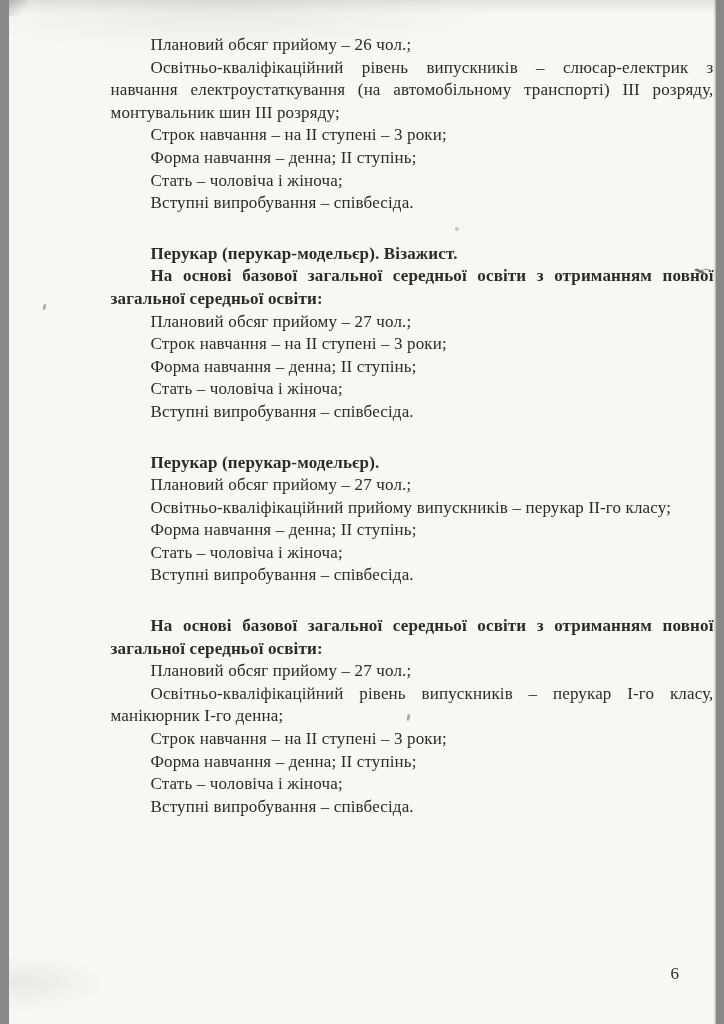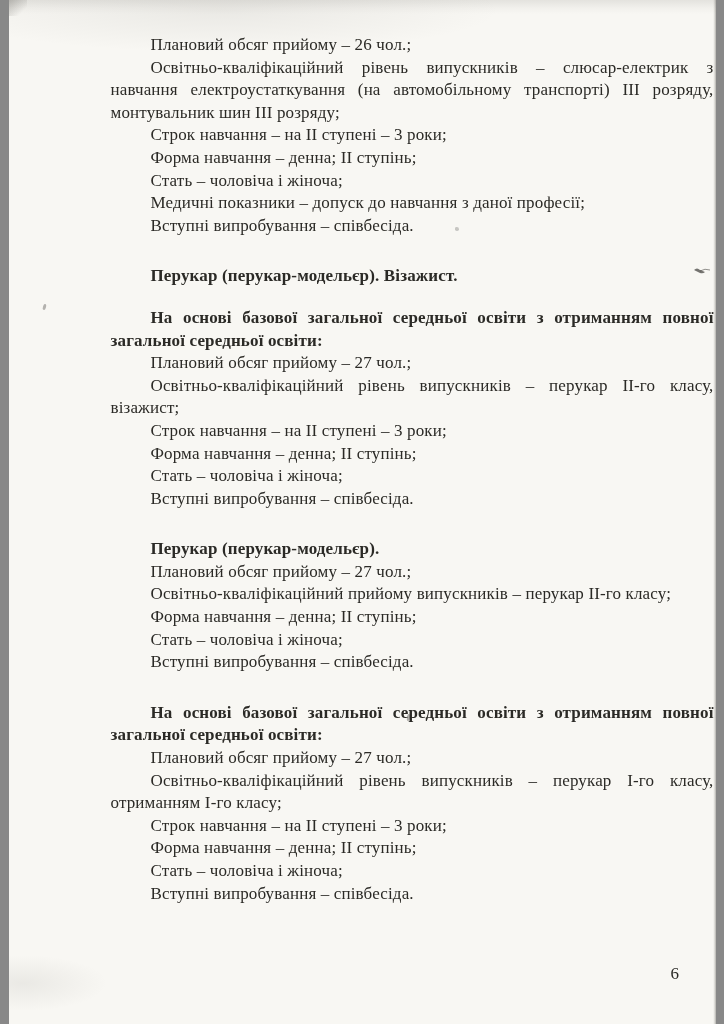--- a/index.html
+++ b/index.html
@@ -42,21 +42,21 @@
   .doc-section { margin: 0; }
   .doc-section + .doc-section { margin-top: 28px; }
   .para {
     margin: 0;
     font-size: 17px;
     line-height: 22.6px;
     letter-spacing: 0.15px;
     text-align: justify;
     text-indent: 40px;
   }
-  .para.bold { font-weight: bold; margin-top: 19px; }
+  .para.bold { font-weight: bold; }
   .page-number {
     position: absolute;
     left: 662px;
     top: 964px;
     font-size: 17px;
     color: var(--ink);
   }
   .artifact-squiggle {
     position: absolute;
     left: 684px;
@@ -81,45 +81,43 @@
   <div class="scan-corner-tl"></div>
   <div class="scan-edge-right"></div>
 
   <main class="content" id="sections-root">
       <section class="doc-section">
         <p class="para">Плановий обсяг прийому – 26 чол.;</p>
         <p class="para">Освітньо-кваліфікаційний рівень випускників – слюсар-електрик з навчання електроустаткування (на автомобільному транспорті) ІІІ розряду, монтувальник шин ІІІ розряду;</p>
         <p class="para">Строк навчання – на ІІ ступені – 3 роки;</p>
         <p class="para">Форма навчання – денна; ІІ ступінь;</p>
         <p class="para">Стать – чоловіча і жіноча;</p>
-        <p class="para">Медичні показники – допуск до навчання з даної професії;</p>
         <p class="para">Вступні випробування – співбесіда.</p>
       </section>
       <section class="doc-section">
         <p class="para bold">Перукар (перукар-модельєр). Візажист.</p>
         <p class="para bold">На основі базової загальної середньої освіти з отриманням повної загальної середньої освіти:</p>
         <p class="para">Плановий обсяг прийому – 27 чол.;</p>
-        <p class="para">Освітньо-кваліфікаційний рівень випускників – перукар ІІ-го класу, візажист;</p>
         <p class="para">Строк навчання – на ІІ ступені – 3 роки;</p>
         <p class="para">Форма навчання – денна; ІІ ступінь;</p>
         <p class="para">Стать – чоловіча і жіноча;</p>
         <p class="para">Вступні випробування – співбесіда.</p>
       </section>
       <section class="doc-section">
         <p class="para bold">Перукар (перукар-модельєр).</p>
         <p class="para">Плановий обсяг прийому – 27 чол.;</p>
         <p class="para">Освітньо-кваліфікаційний прийому випускників – перукар ІІ-го класу;</p>
         <p class="para">Форма навчання – денна; ІІ ступінь;</p>
         <p class="para">Стать – чоловіча і жіноча;</p>
         <p class="para">Вступні випробування – співбесіда.</p>
       </section>
       <section class="doc-section">
         <p class="para bold">На основі базової загальної середньої освіти з отриманням повної загальної середньої освіти:</p>
         <p class="para">Плановий обсяг прийому – 27 чол.;</p>
-        <p class="para">Освітньо-кваліфікаційний рівень випускників – перукар І-го класу, отриманням І-го класу;</p>
+        <p class="para">Освітньо-кваліфікаційний рівень випускників – перукар І-го класу, манікюрник І-го денна;</p>
         <p class="para">Строк навчання – на ІІ ступені – 3 роки;</p>
         <p class="para">Форма навчання – денна; ІІ ступінь;</p>
         <p class="para">Стать – чоловіча і жіноча;</p>
         <p class="para">Вступні випробування – співбесіда.</p>
       </section>
     </main>
 
   <div class="page-number">6</div>
 
   <svg class="artifact-squiggle" viewBox="0 0 18 10" xmlns="http://www.w3.org/2000/svg">

